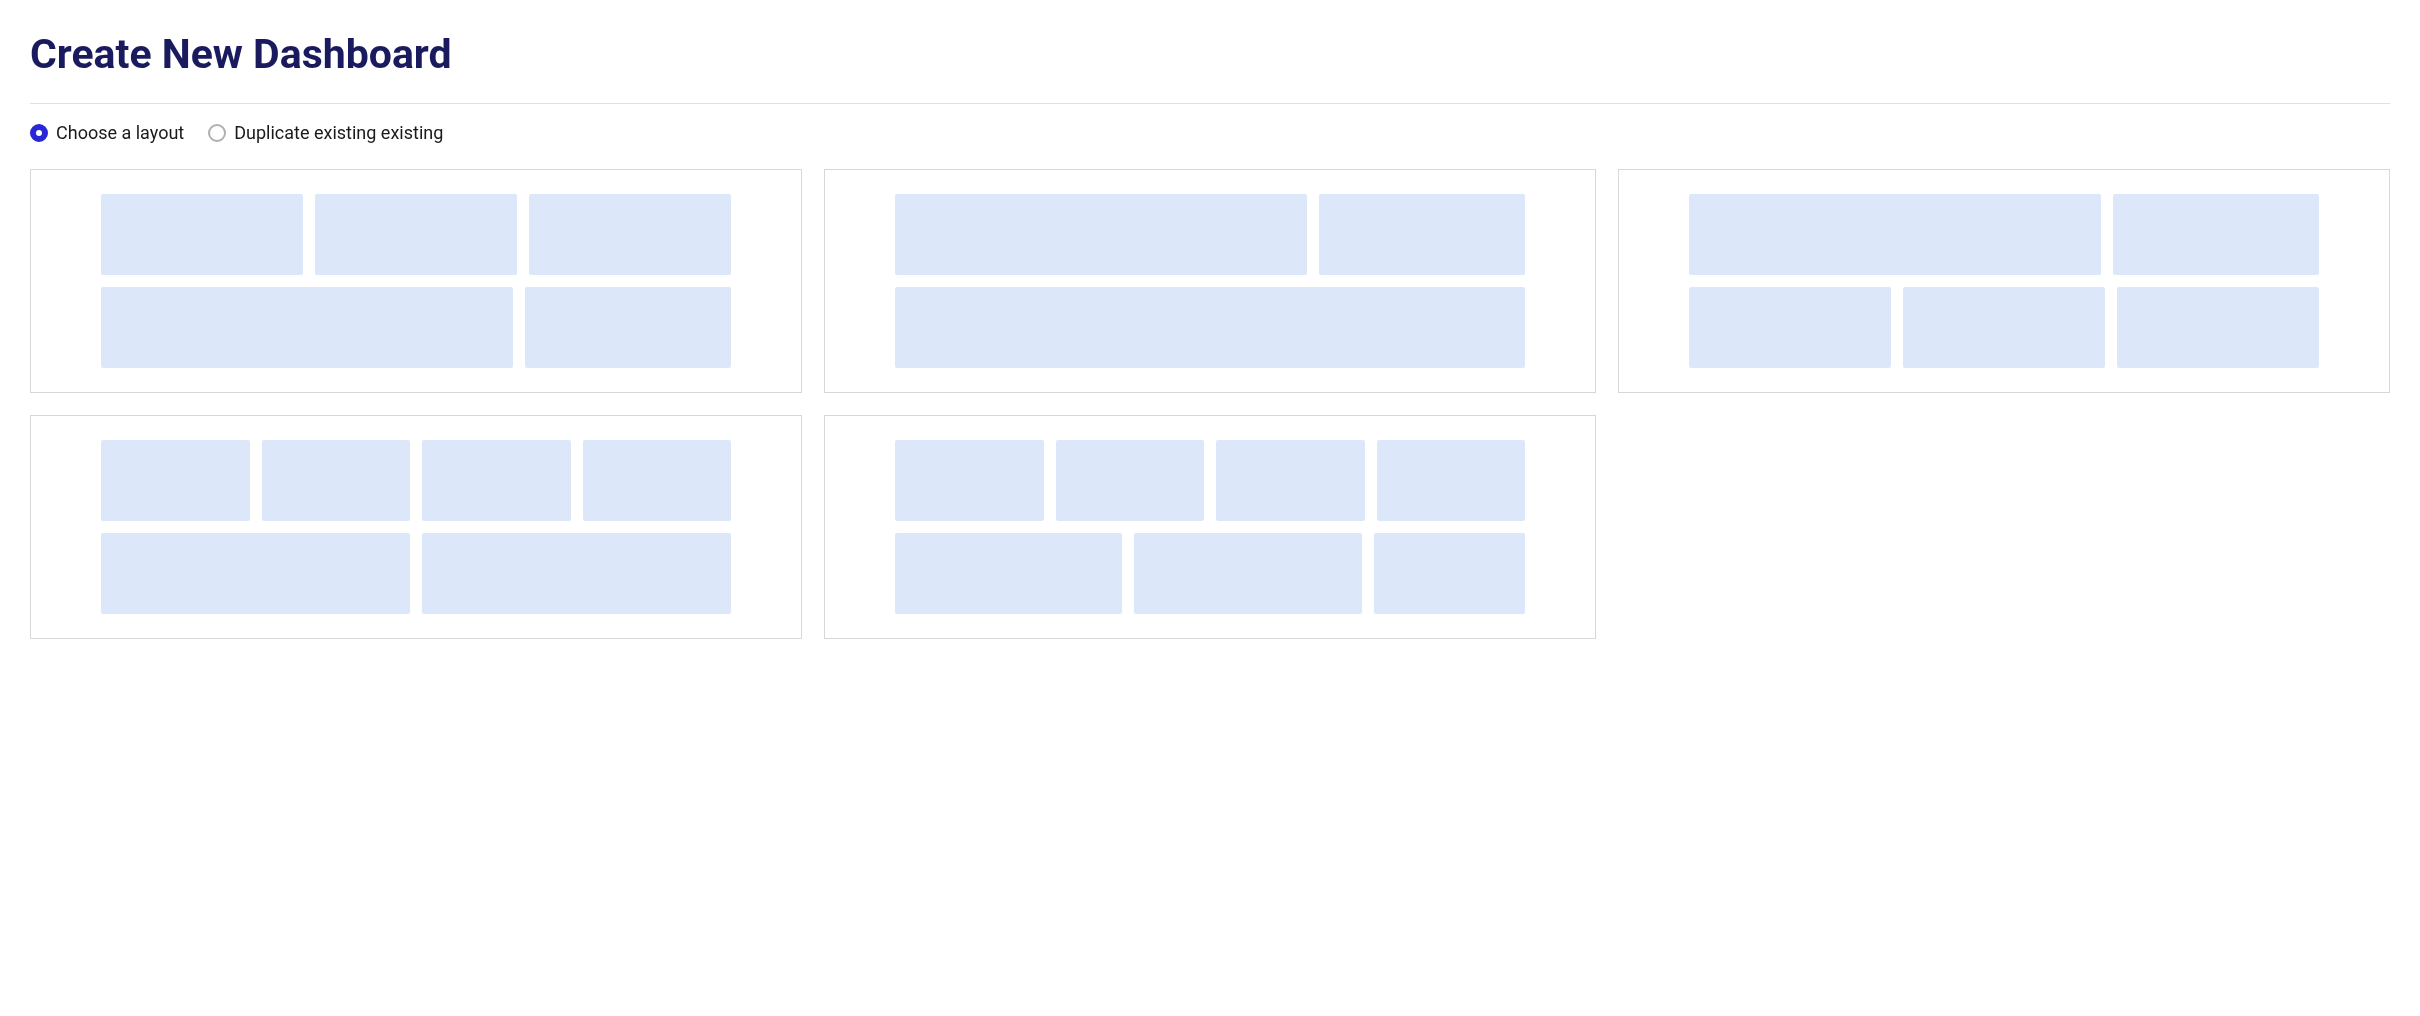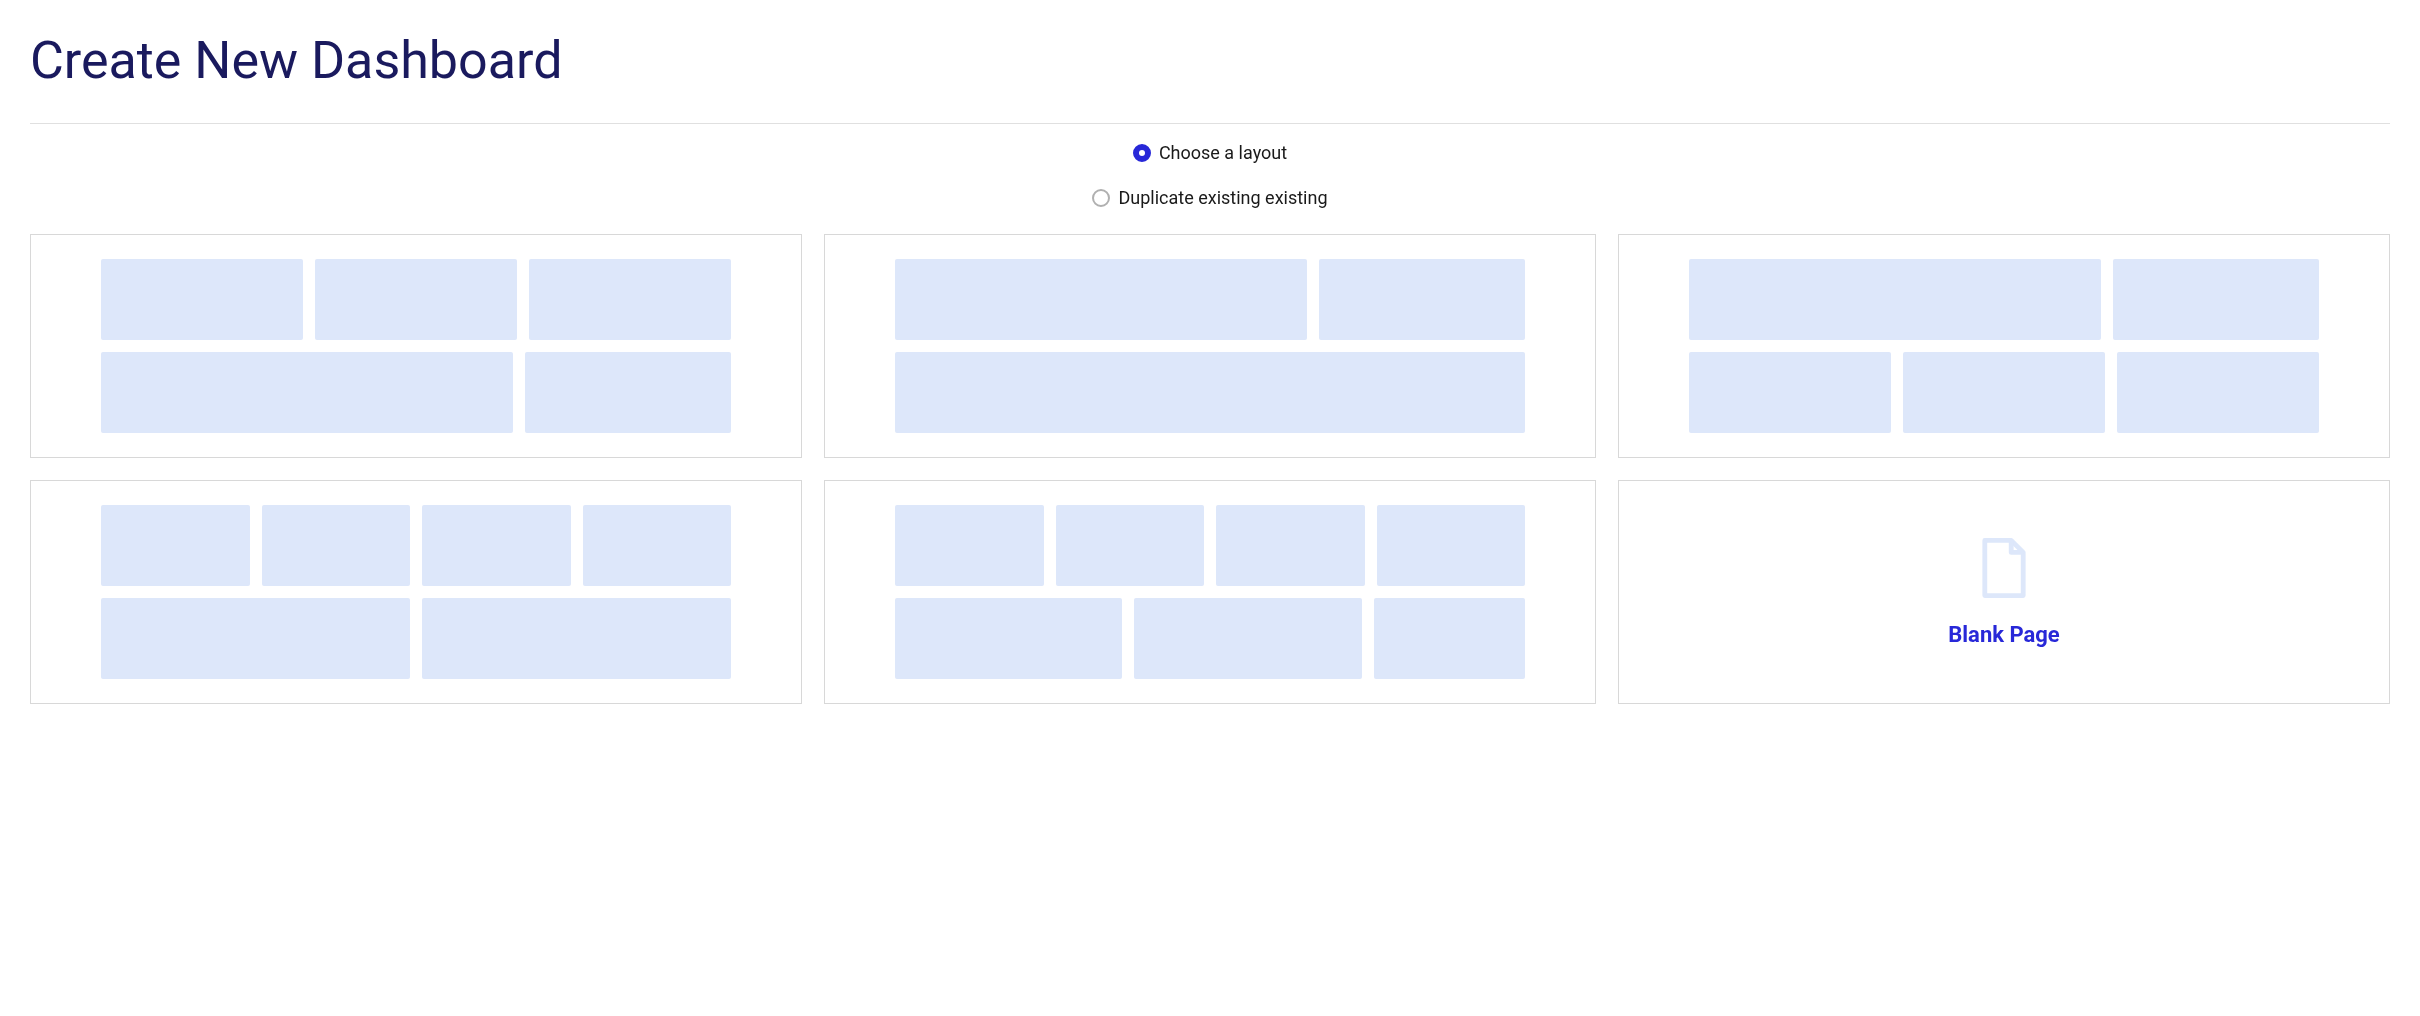--- a/index.html
+++ b/index.html
@@ -6,36 +6,35 @@
       box-sizing: border-box;
       margin: 0;
       padding: 0;
     }
     body {
       font-family: -apple-system, BlinkMacSystemFont, "Segoe UI", Roboto, "Helvetica Neue", Arial, sans-serif;
       background: #ffffff;
       padding: 30px 30px 30px 30px;
     }
     .page-title {
-      font-size: 52px;
-      font-weight: 400;
+      font-size: 41px;
+      font-weight: 700;
       color: #1a1a5e;
-      margin-bottom: 32px;
+      margin-bottom: 25px;
     }
     .divider {
       border: none;
       border-top: 1px solid #e0e0e0;
       margin-bottom: 18px;
     }
     .radio-group {
       display: flex;
       gap: 24px;
       align-items: center;
       margin-bottom: 26px;
-      flex-direction: column;
     }
     .radio-option {
       display: flex;
       align-items: center;
       gap: 8px;
       cursor: pointer;
       font-size: 18px;
       color: #1a1a1a;
     }
     .radio {
@@ -202,23 +201,14 @@
         <div class="block b1"></div>
       </div>
       <div class="preview-row">
         <div class="block b3"></div>
         <div class="block b3"></div>
         <div class="block b2"></div>
       </div>
     </div>
   </div>
 
-  <div class="layout-card blank-card">
-    <div class="file-icon">
-      <svg viewBox="0 0 40 50" fill="none" stroke="#dde7fa" stroke-width="4" stroke-linejoin="round">
-        <path d="M4 2 H26 L36 12 V48 H4 Z"></path>
-        <path d="M26 2 V12 H36"></path>
-      </svg>
-    </div>
-    <div class="blank-label">Blank Page</div>
-  </div>
 
 </div>
 
 </body></html>

